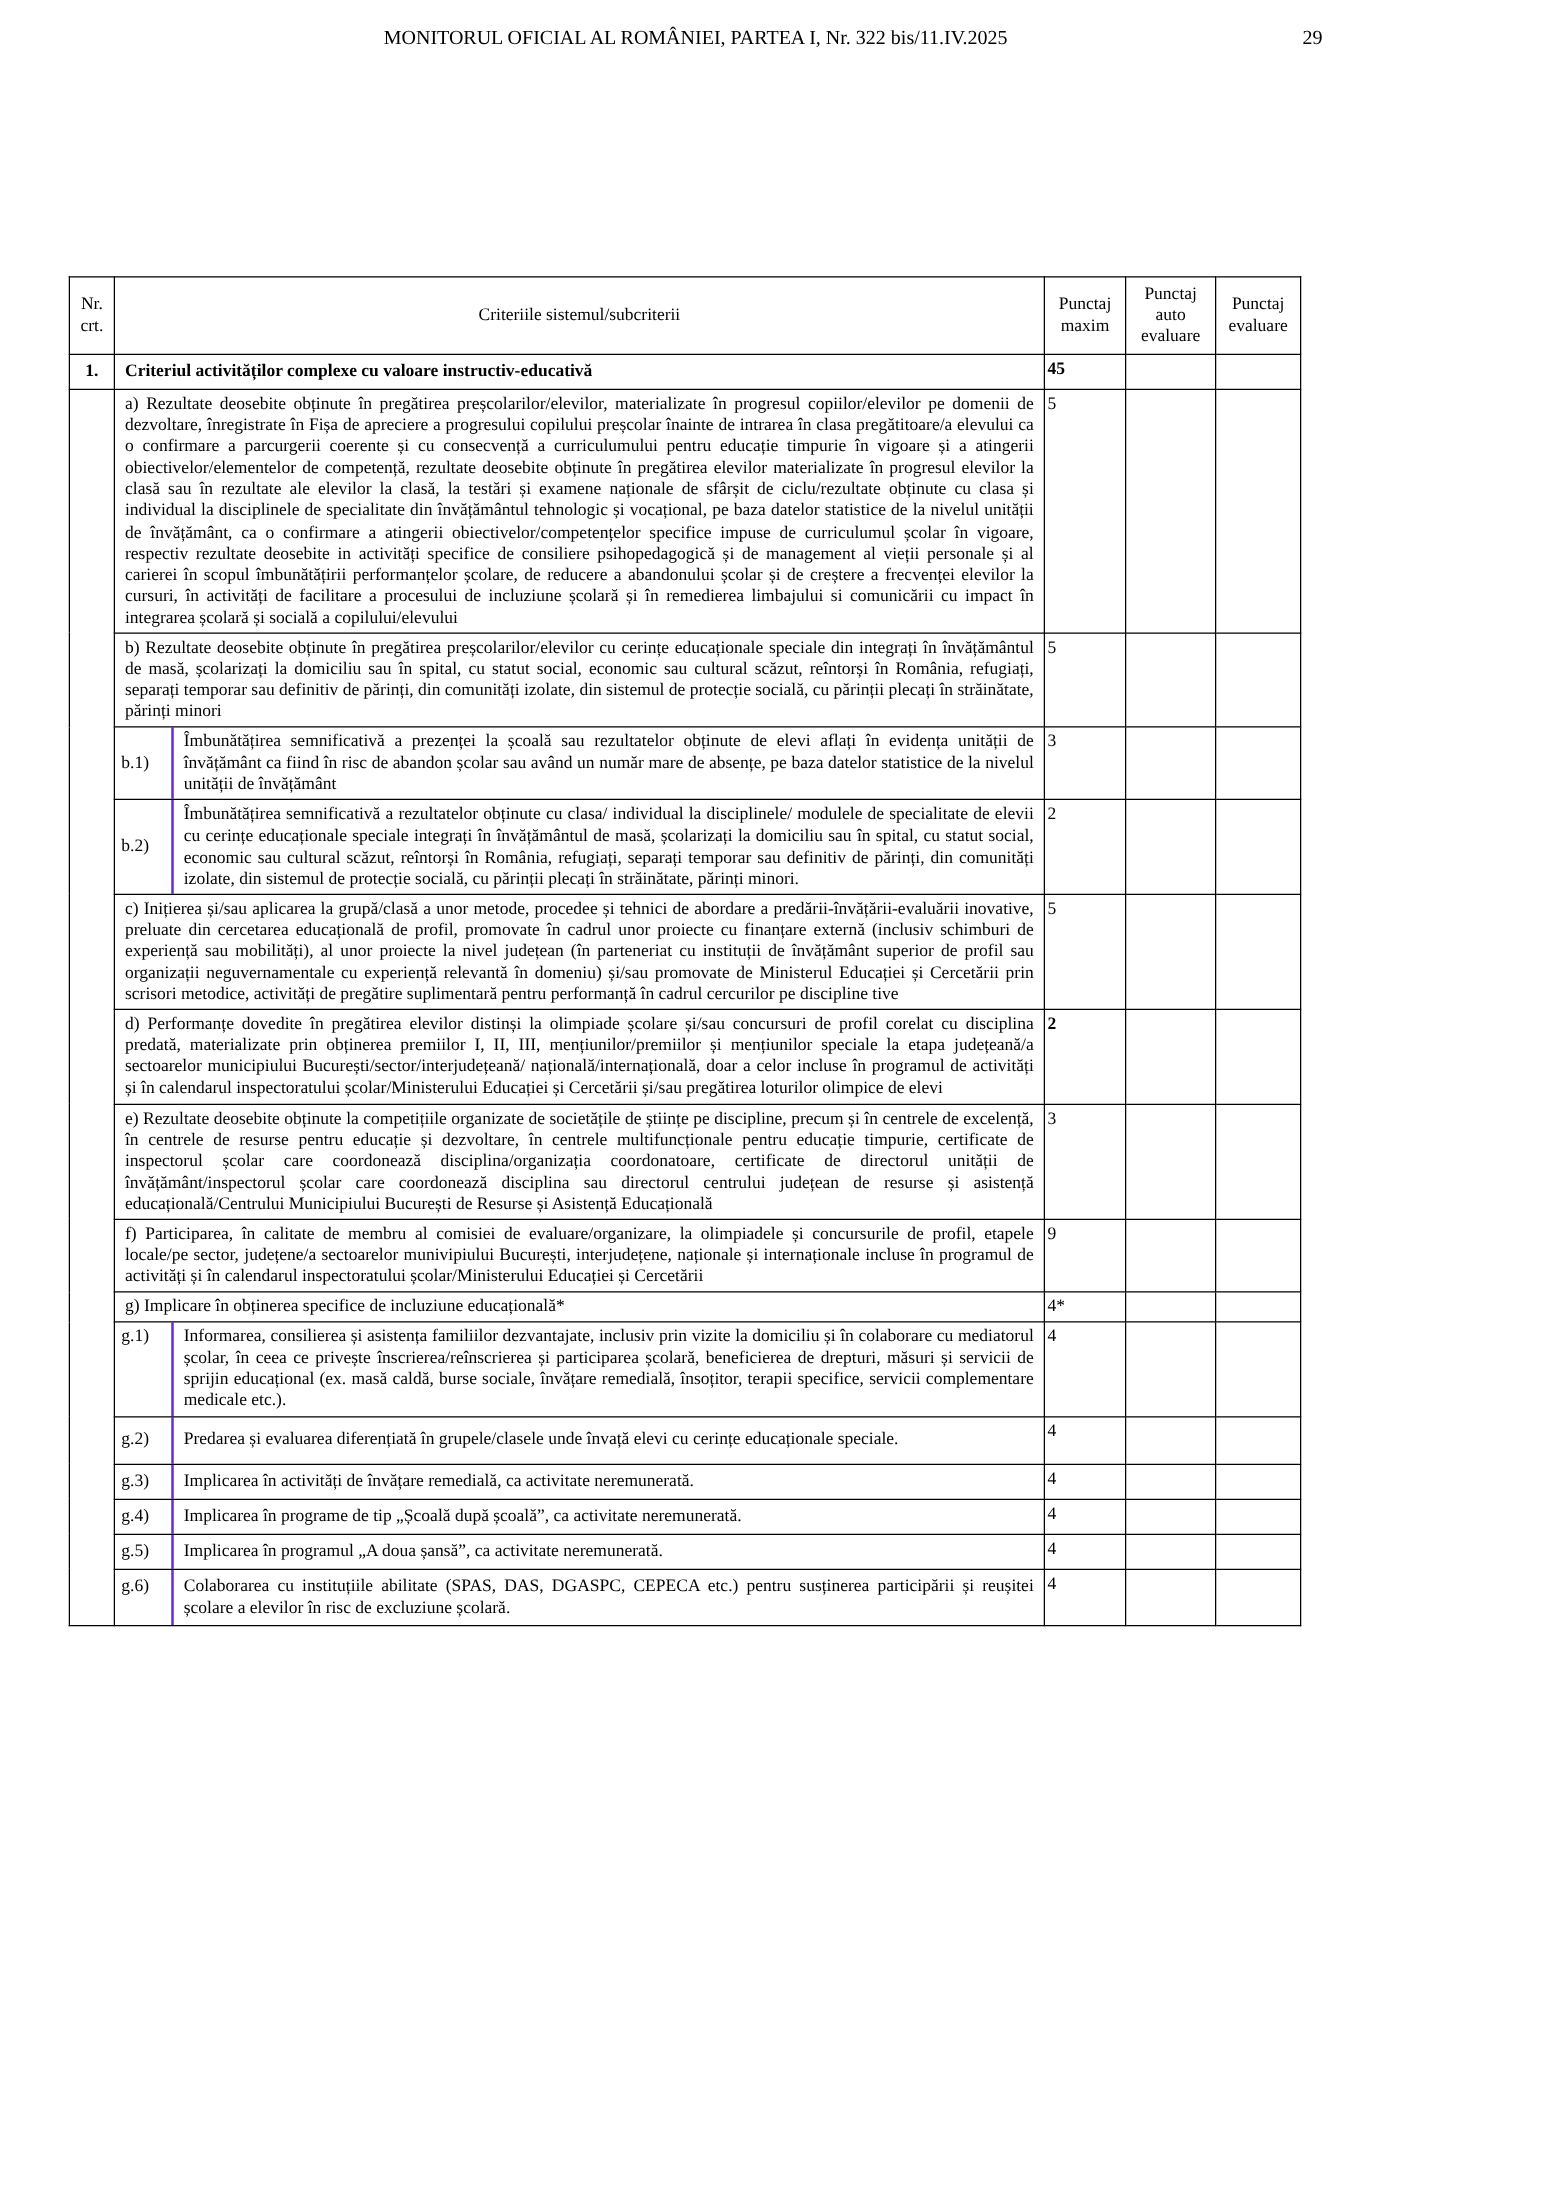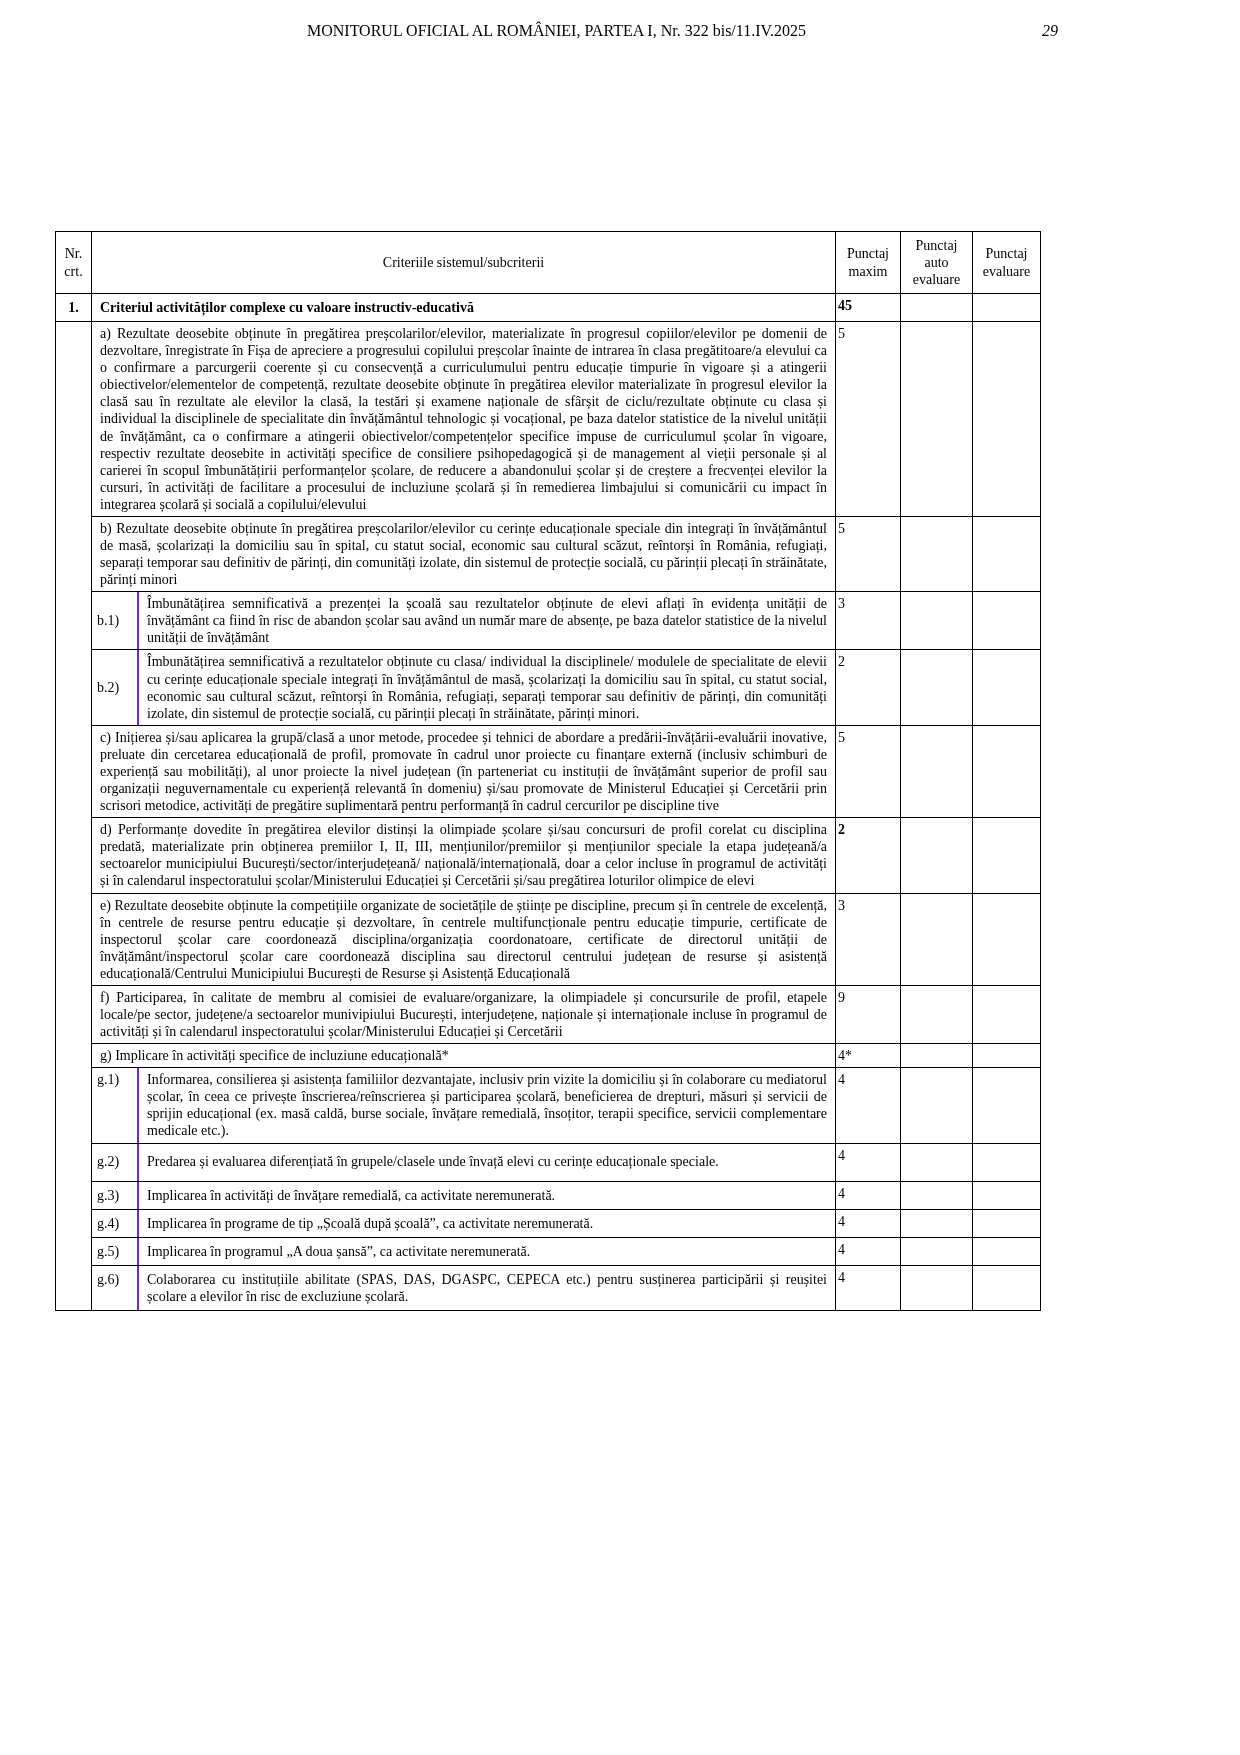--- a/index.html
+++ b/index.html
@@ -9,31 +9,31 @@
     width:1240px; height:1755px;
     margin:0 auto;
     background:#ffffff;
     font-family:"Liberation Serif", serif;
     color:#000;
   }
   .running-header {
     position:absolute; top:22px; left:55px; width:1003px;
     text-align:center; font-size:16px;
   }
-  .page-number { position:absolute; right:0; top:0;font-style:italic; }
+  .page-number { position:absolute; right:0; top:0; }
   .annex-title {
     position:absolute; top:133px; left:55px; width:950px;
     text-align:right; font-size:19px; font-weight:bold; font-style:italic;
   }
   .doc-title {
     position:absolute; top:186px; left:55px; width:985px;
     text-align:center; font-size:20px;
   }
   .eval-table {
-    position:absolute; top:231px; left:55px; width:985px;
+    position:absolute; top:221px; left:55px; width:985px;
     border-collapse:collapse; table-layout:fixed;
     font-size:14px; line-height:1.22;
   }
   .eval-table td { border:1px solid #000; vertical-align:top; }
   col.c-nr   { width:36px; }
   col.c-crit { width:744px; }
   col.c-max  { width:65px; }
   col.c-auto { width:72px; }
   col.c-eval { width:68px; }
 
@@ -166,21 +166,21 @@
       </tr>
 
       <tr>
         <td class="crit just">f) Participarea, în calitate de membru al comisiei de evaluare/organizare, la olimpiadele și concursurile de profil, etapele locale/pe sector, județene/a sectoarelor munivipiului București, interjudețene, naționale și internaționale incluse în programul de activități și în calendarul inspectoratului școlar/Ministerului Educației și Cercetării</td>
         <td class="score">9</td>
         <td class="score"></td>
         <td class="score"></td>
       </tr>
 
       <tr>
-        <td class="crit">g) Implicare în activități specifice de incluziune educațională*</td>
+        <td class="crit">g) Implicare în obținerea specifice de incluziune educațională*</td>
         <td class="score">4*</td>
         <td class="score"></td>
         <td class="score"></td>
       </tr>
 
       <tr>
         <td class="crit-labeled">
           <div class="sub lt">
             <div class="sub-label">g.1)</div>
             <div class="sub-text just">Informarea, consilierea și asistența familiilor dezvantajate, inclusiv prin vizite la domiciliu și în colaborare cu mediatorul școlar, în ceea ce privește înscrierea/reînscrierea și participarea școlară, beneficierea de drepturi, măsuri și servicii de sprijin educațional (ex. masă caldă, burse sociale, învățare remedială, însoțitor, terapii specifice, servicii complementare medicale etc.).</div>

